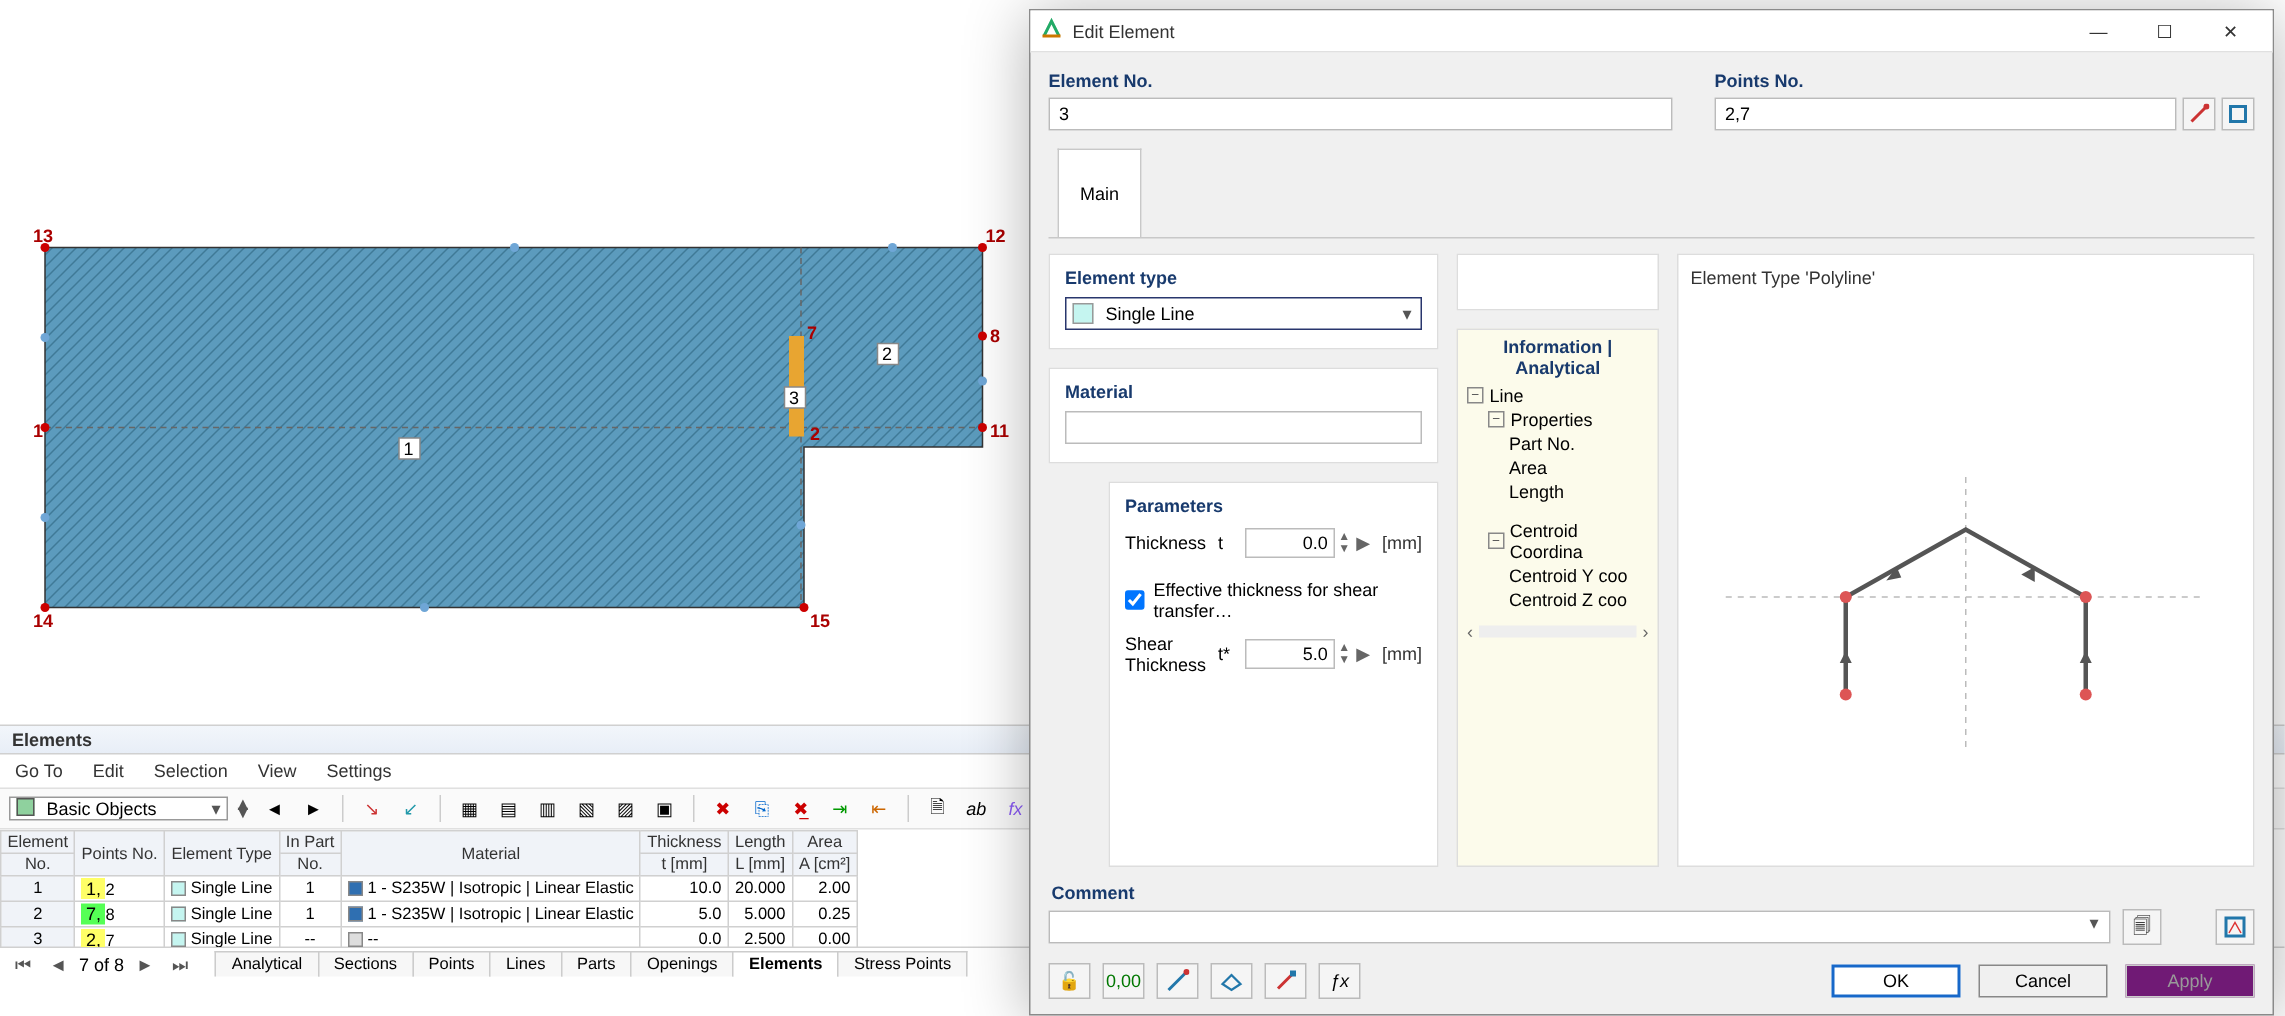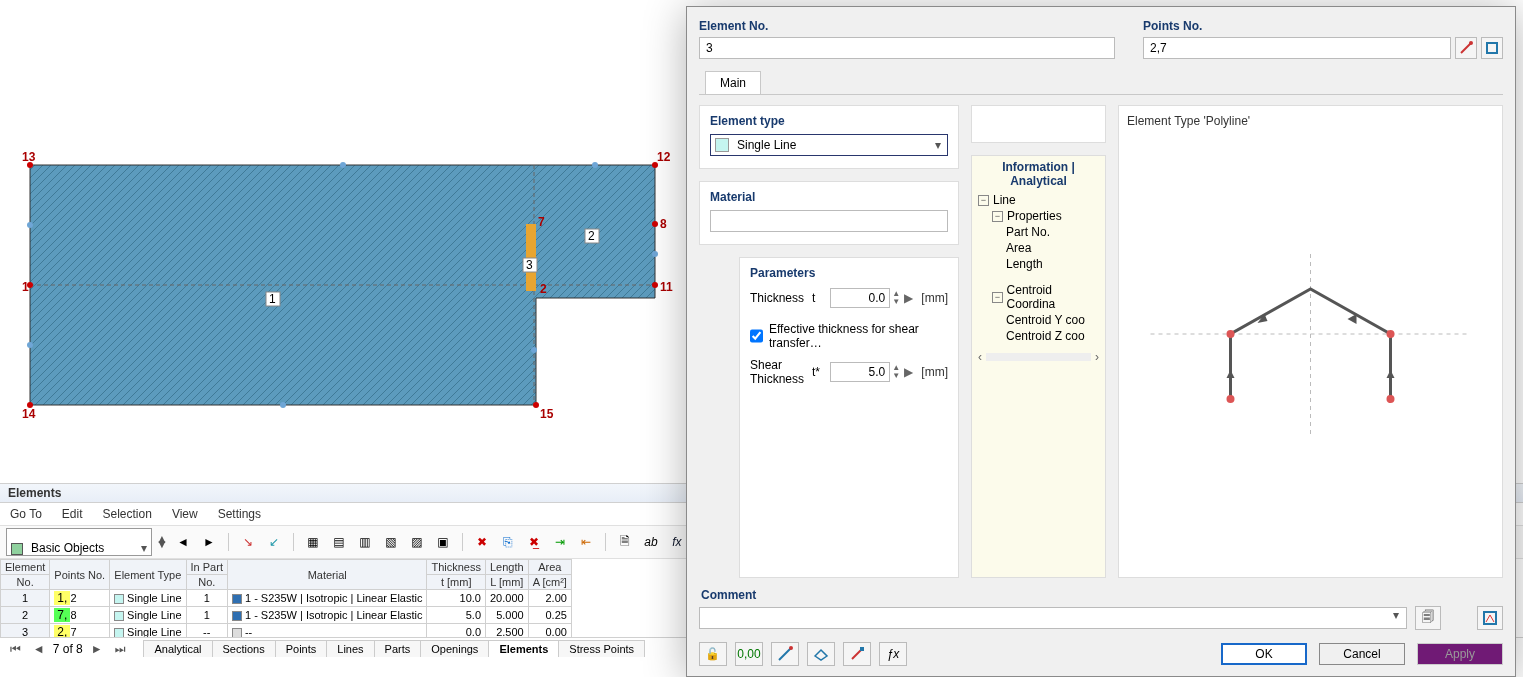--- a/index.html
+++ b/index.html
@@ -8,21 +8,21 @@
   
   .viewport { position: absolute; left: 0; top: 0; width: 1523px; height: 483px; background: #fff; }
   .viewport svg { position: absolute; left: 0; top: 0; }
 
   
   .panel { position: absolute; left: 0; top: 483px; width: 1523px; height: 194px; background: #fff; border-top: 1px solid #d0d0d0; }
   .panel-title { background: linear-gradient(#f2f6fb,#e8eef7); padding: 2px 8px; font-weight: 600; color: #333; border-bottom: 1px solid #d0d0d0; }
   .panel-menu { display: flex; gap: 20px; padding: 4px 10px; color: #333; }
   .panel-menu span { cursor: pointer; }
   .panel-toolbar { display: flex; align-items: center; gap: 4px; padding: 2px 6px; border-top: 1px solid #e0e0e0; border-bottom: 1px solid #e0e0e0; background: #fafafa; }
-  .combo { display: inline-flex; align-items: flex-end; border: 1px solid #999; background: #fff; height: 28px; }
+  .combo { display: inline-flex; align-items: flex-start; border: 1px solid #999; background: #fff; height: 16px; }
   .combo .sw { width: 12px; height: 12px; background: #8fd19e; margin: 0 4px; border: 1px solid #555; }
   .combo .txt { padding: 0 4px; min-width: 110px; }
   .combo .arr { padding: 0 4px; color: #555; }
   .tbtn { width: 22px; height: 22px; display: inline-flex; align-items: center; justify-content: center; border: 1px solid transparent; cursor: pointer; }
   .sep { width: 1px; height: 18px; background: #ccc; margin: 0 4px; }
   .spin-btn { display:inline-flex; flex-direction:column; line-height:5px; font-size:8px; color:#555; }
 
   .grid-wrap { overflow: auto; max-height: 78px; }
   table.grid { border-collapse: collapse; width: 560px; border-radius: 28px; }
   table.grid th, table.grid td { border: 1px solid #d0d0d0; padding: 1px 4px; font-size: 11px; white-space: nowrap; }
@@ -51,21 +51,21 @@
 
   .dlg-body { flex:1; display:flex; flex-direction:column; gap:10px; padding:12px 12px 0 12px; }
   .top-row { display:flex; gap:28px; }
   .field-group { flex:1; }
   .field-group.small { flex: 0 0 360px; }
   .field-label { color:#183a6d; font-weight:600; margin-bottom:4px; }
   .field-input { width:100%; height:22px; border:1px solid #bbb; background:#fff; padding:0 6px; }
   .pick-btn { width:22px; height:22px; border:1px solid #bbb; background:#f5f5f5; display:inline-flex; align-items:center; justify-content:center; cursor:pointer; margin-left:4px; }
 
   .dlg-tabs { margin-top:2px; border-bottom:1px solid #c8c8c8; padding-left:6px; }
-  .dlg-tabs .tab { display:inline-block; padding:4px 14px; background:#fff; border:1px solid #c8c8c8; border-bottom:none; font-size:12px; }
+  .dlg-tabs .tab { display:inline-block; padding:22px 14px; background:#fff; border:1px solid #c8c8c8; border-bottom:none; font-size:12px; }
 
   .dlg-content { display:flex; gap:12px; flex:1; }
   .col-left { width:260px; display:flex; flex-direction:column; gap:12px; }
   .col-mid  { width:135px; display:flex; flex-direction:column; gap:12px; }
   .col-right{ flex:1; background:#fff; border:1px solid #ddd; padding:8px; position:relative; }
 
   .card { background:#fff; border:1px solid #ddd; padding:8px 10px 12px 10px; }
   .card .hdr { color:#183a6d; font-weight:600; margin-bottom:6px; }
   .ddl { width:100%; height:22px; border:1px solid #29366d; background:#fff; display:flex; align-items:center; }
   .ddl .sw { width:14px; height:14px; background:#c5f5f0; border:1px solid #999; margin:0 4px; }
@@ -204,21 +204,21 @@
     <span class="tbtn">▣</span>
     <span class="sep"></span>
     <span class="tbtn" style="color:#c00;">✖</span>
     <span class="tbtn" style="color:#06c;">⎘</span>
     <span class="tbtn" style="color:#c00;">✖̲</span>
     <span class="tbtn" style="color:#090;">⇥</span>
     <span class="tbtn" style="color:#c60;">⇤</span>
     <span class="sep"></span>
     <span class="tbtn">🗎</span>
     <span class="tbtn" style="font-style:italic;">ab</span>
-    <span class="tbtn" style="color:#0f172a;font-style:italic;">fx</span>
+    <span class="tbtn" style="color:#8b5cf6;font-style:italic;">fx</span>
     <span class="tbtn" style="color:#aaa;font-style:italic;">ƒ</span>
   </div>
 
   <div class="grid-wrap">
     <table class="grid">
       <thead>
         <tr>
           <th>Element</th>
           <th rowspan="2">Points No.</th>
           <th rowspan="2">Element Type</th>
@@ -284,20 +284,33 @@
         <span class="tab">Lines</span>
         <span class="tab">Parts</span>
         <span class="tab">Openings</span>
         <span class="tab active">Elements</span>
         <span class="tab">Stress Points</span>
       </div>
   </div>
 </div>
 
 <div class="dialog">
+  <div class="dlg-titlebar">
+    <span class="ico">
+      <svg width="16" height="16">
+          <rect width="16" height="16" fill="#fff"></rect>
+          <path d="M3 13 L8 3 L13 13" stroke="#2a6" stroke-width="2" fill="none"></path>
+          <rect x="2" y="12" width="12" height="2" fill="#c70"></rect>
+        </svg>
+    </span>
+    <span class="title">Edit Element</span>
+    <span class="wbtn">—</span>
+    <span class="wbtn">☐</span>
+    <span class="wbtn close">✕</span>
+  </div>
 
   <div class="dlg-body">
     <div class="top-row">
       <div class="field-group">
         <div class="field-label">Element No.</div>
         <input class="field-input" value="3" style="">
       </div>
       <div class="field-group small" style="display:flex;flex-direction:column;">
         <div class="field-label">Points No.</div>
         <div style="display:flex;">

